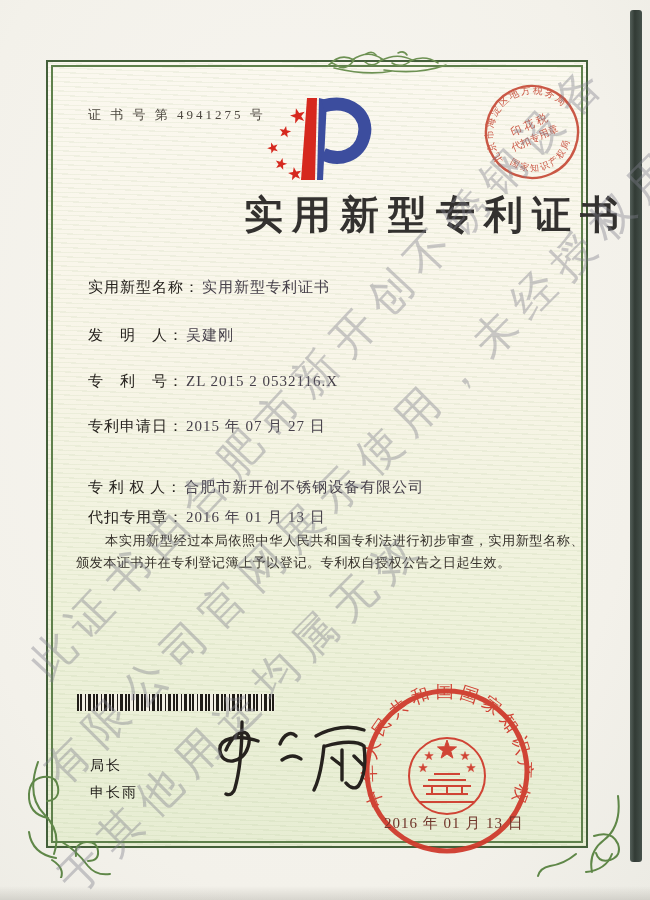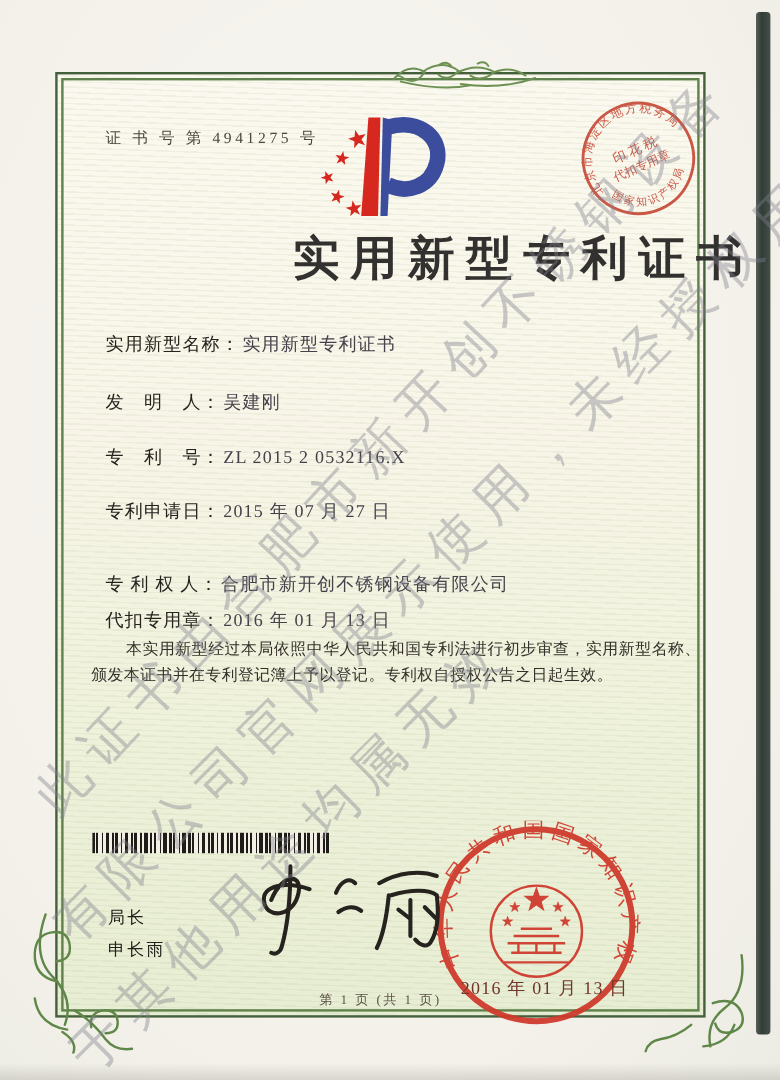--- a/index.html
+++ b/index.html
@@ -188,21 +188,20 @@
       <text font-size="10" fill="#c4432f" letter-spacing="1.5" font-family="'Liberation Serif',serif">
         <textPath href="#taxTop" startOffset="0">北京市海淀区地方税务局</textPath>
       </text>
       <text font-size="9" fill="#c4432f" letter-spacing="2" font-family="'Liberation Serif',serif">
         <textPath href="#taxBot" startOffset="2">国家知识产权局</textPath>
       </text>
       <text x="50" y="46" text-anchor="middle" font-size="11" fill="#c4432f" font-family="'Liberation Serif',serif">印 花 税</text>
       <text x="50" y="60" text-anchor="middle" font-size="10" fill="#c4432f" font-family="'Liberation Serif',serif">代扣专用章</text>
     </svg>
 
-    <div class="footer">第 1 页 (共 1 页)</div>
   </div>
 
   <div class="wm">
     <div class="wm-line wm1">此证书由合肥市新开创不锈钢设备</div>
     <div class="wm-line wm2">有限公司官网展示使用，未经授权用</div>
     <div class="wm-line wm3">于其他用途均属无效</div>
   </div>
 </div>
 
 </body></html>

